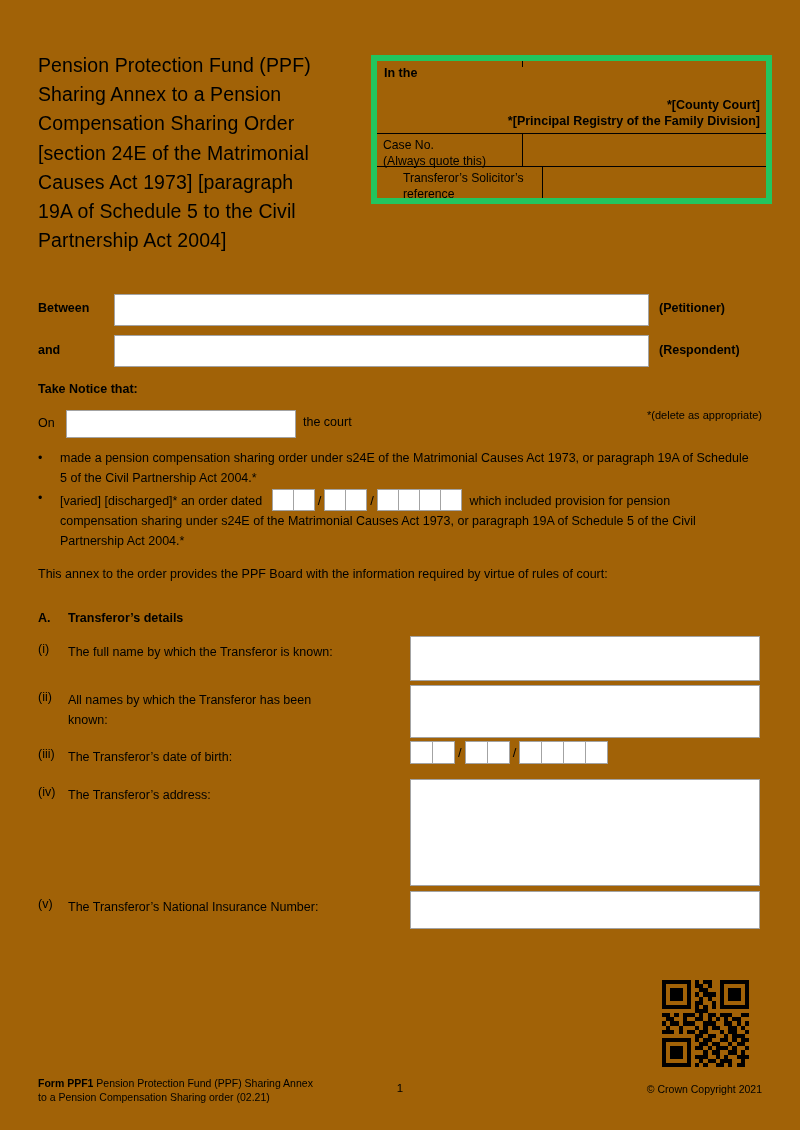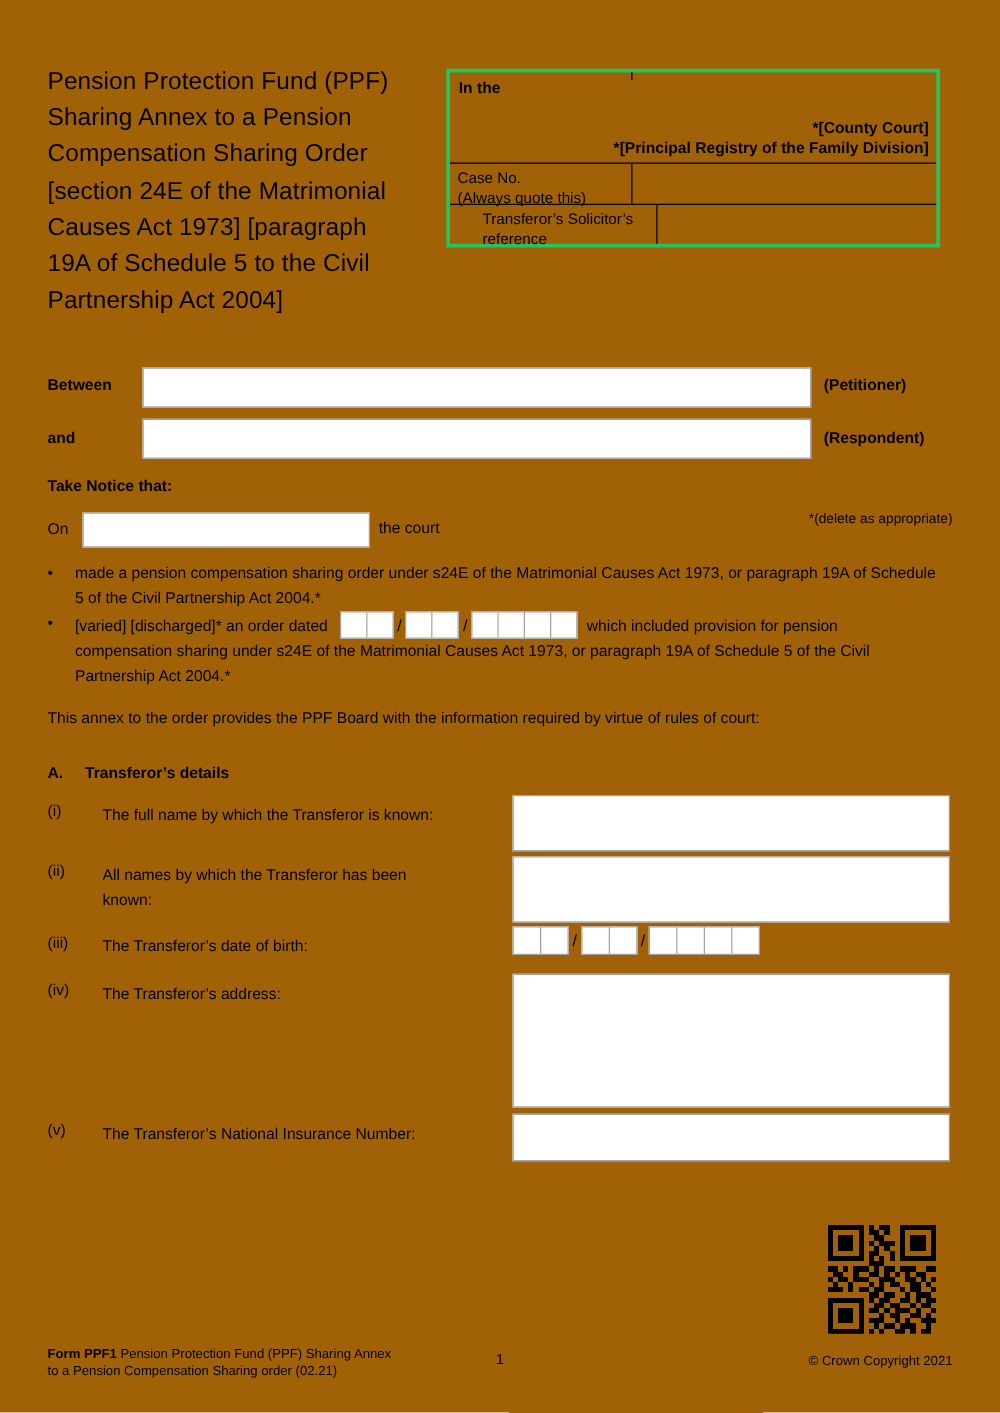--- a/index.html
+++ b/index.html
@@ -2,21 +2,21 @@
 <html><head>
 <meta charset="utf-8">
 <style>
   html,body{margin:0;padding:0;background:#fff;}
   .page{position:relative;width:800px;height:1130px;background:#a16207;overflow:hidden;
         font-family:"Liberation Sans", sans-serif;color:#000;}
   .abs{position:absolute;}
   
   .title{left:38px;top:51px;width:345px;font-size:19.5px;line-height:29.2px;font-weight:400;letter-spacing:.1px;}
   
-  .court-table{left:357px;top:55px;width:389px;border:3px solid #22c55e;}
+  .court-table{left:371px;top:55px;width:389px;border:6px solid #22c55e;}
   .ct-header{position:relative;height:72px;border-bottom:1px solid #000;}
   .ct-inthe{position:absolute;left:7px;top:5px;font-size:12.5px;font-weight:bold;}
   .ct-tick{position:absolute;left:145px;top:0;width:1px;height:6px;background:#000;}
   .ct-options{position:absolute;right:6px;bottom:4px;text-align:right;font-size:12.5px;font-weight:bold;line-height:16px;margin-top:12px;}
   .ct-row{display:flex;border-bottom:1px solid #000;}
   .ct-row:last-child{border-bottom:none;}
   .ct-label{width:139px;border-right:1px solid #000;padding:4px 0 4px 6px;font-size:12.2px;line-height:15.5px;}
   .ct-value{flex:1;}
   .r1{height:32px;} .r2{height:31px;margin-left:20px;} .r3{height:31px;}
   
@@ -31,21 +31,21 @@
   .bullet-text{flex:1;font-size:12.5px;line-height:19.8px;}
   
   .dgroup{display:inline-flex;vertical-align:-6px;}
   .dgroup .dcell{width:20px;height:20px;border:1px solid #a3a3a3;background:#fff;}
   .dgroup .dcell + .dcell{border-left:0;}
   .dgroup-lg .dcell{width:21px;height:21px;}
   .dslash{font-size:13px;padding:0 3px;line-height:22px;}
   .dob-row{display:flex;align-items:center;}
   
   .item-num{left:38px;width:28px;font-size:12.5px;}
-  .item-label{left:82px;font-size:12.5px;line-height:20px;}
+  .item-label{left:68px;font-size:12.5px;line-height:20px;}
   .item-box{left:410px;width:348px;}
   
   .footer-left{left:38px;top:1076px;width:330px;font-size:10.5px;line-height:14px;}
   .footer-page{left:0;right:0;top:1082px;text-align:center;font-size:11.5px;}
   .footer-copy{right:38px;top:1083px;font-size:10.5px;}
   .qr{left:662px;top:980px;width:87px;height:87px;}
 </style>
 </head>
 <body>
 

